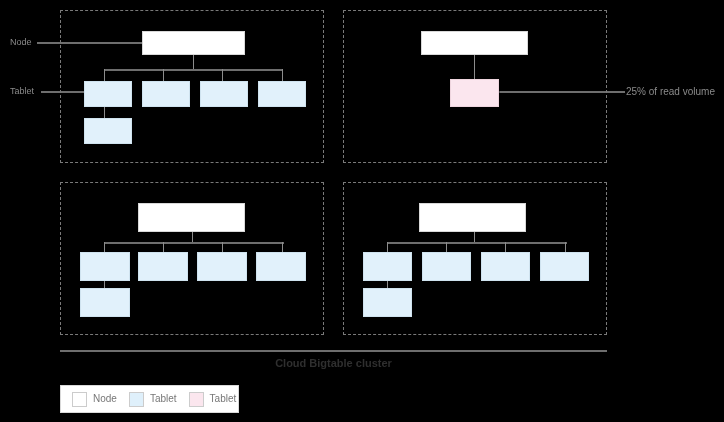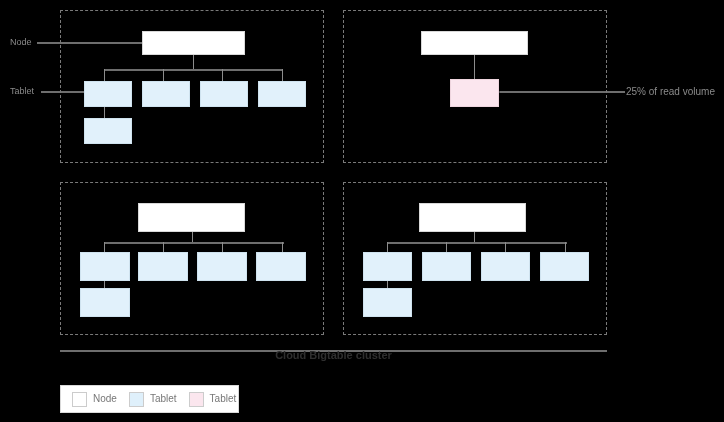--- a/index.html
+++ b/index.html
@@ -86,21 +86,21 @@
     position: absolute;
     left: 60px;
     top: 350px;
     width: 547px;
     height: 2px;
     background: #6e6e6e;
   }
   #caption-text {
     position: absolute;
     left: 60px;
-    top: 348px;
+    top: 356px;
     width: 547px;
     text-align: center;
     color: #2f2f2f;
     font-size: 11px;
     font-weight: bold;
     line-height: 14px;
     white-space: nowrap;
   }
 
   

